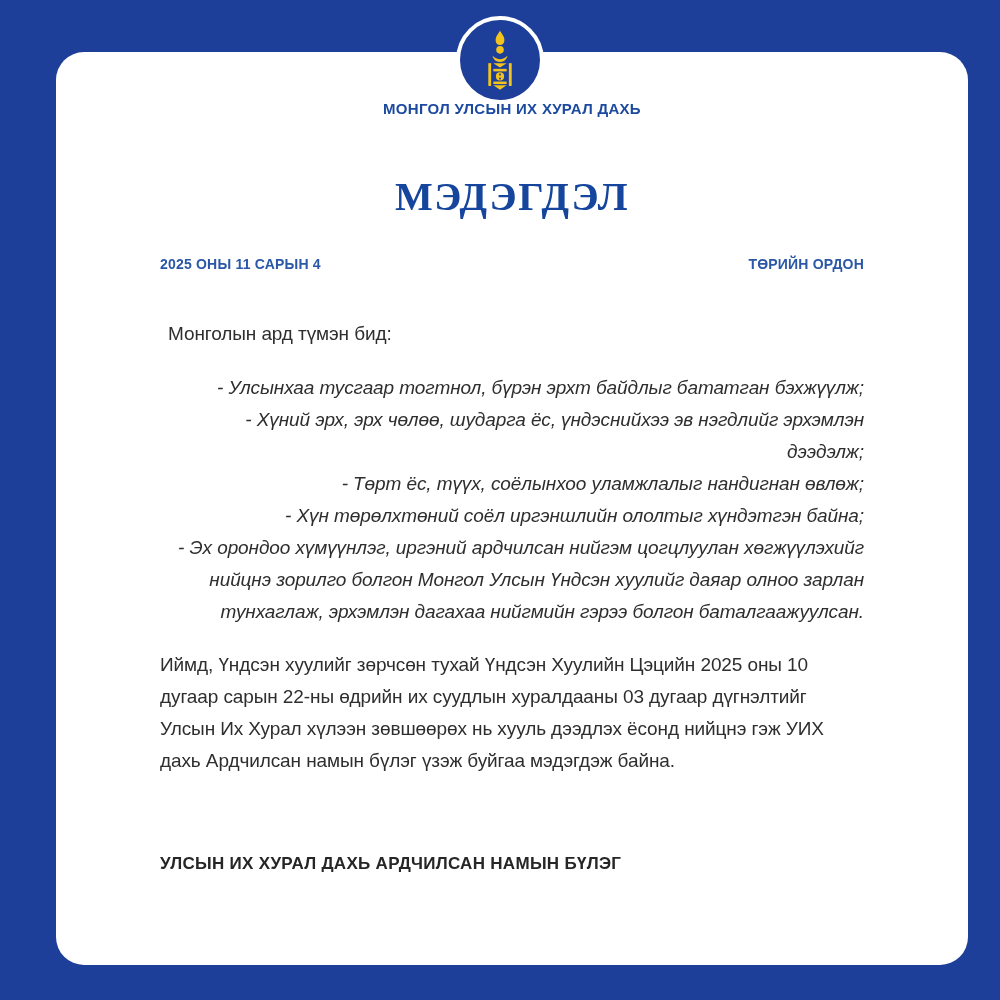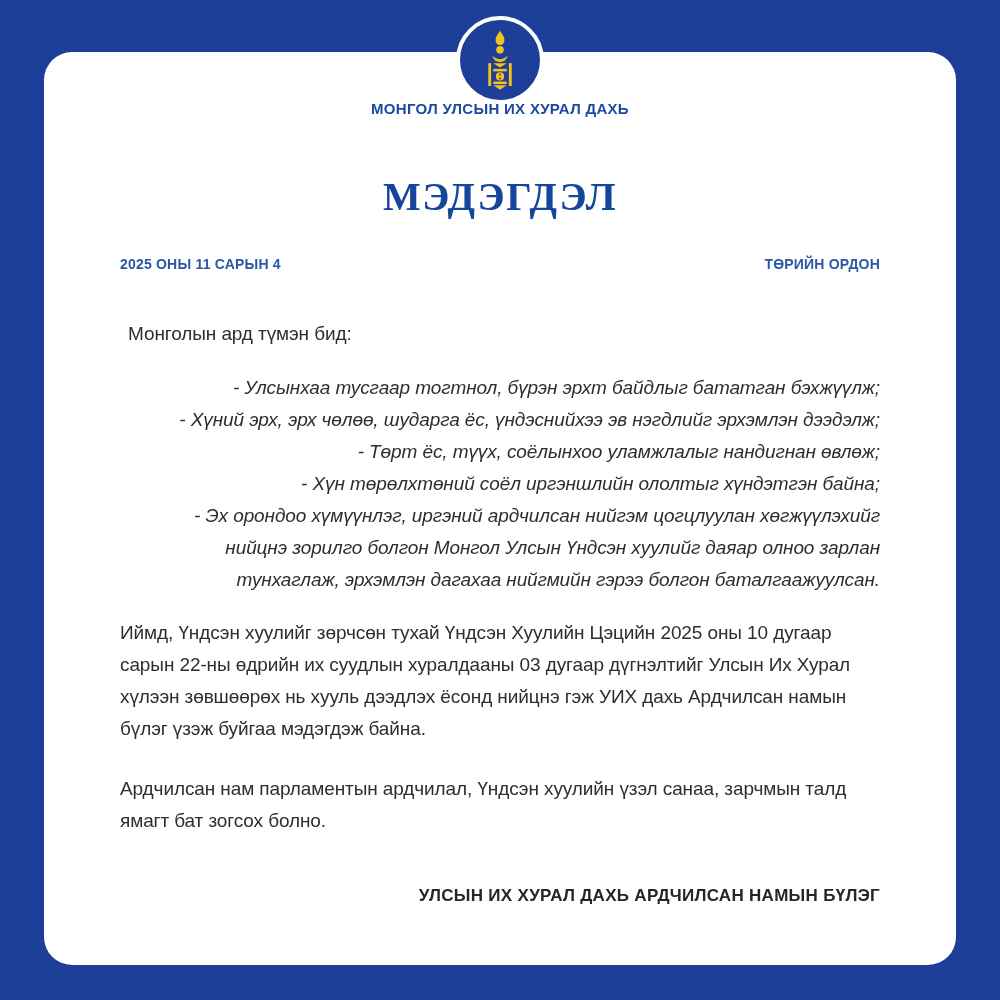--- a/index.html
+++ b/index.html
@@ -9,25 +9,25 @@
     -webkit-font-smoothing:antialiased;
   }
   .frame {
     position:relative;
     width:1000px; height:1000px;
     background:#1d3e99;
     overflow:hidden;
   }
   .card {
     position:absolute;
-    left:44px; top:52px;
+    left:56px; top:52px;
     width:912px; height:913px;
     background:#ffffff;
     border-radius:28px;
-    padding:0 76px;
+    padding:0 104px;
     box-sizing:border-box;
   }
   .logo {
     position:absolute;
     left:50%; top:16px;
     transform:translateX(-50%);
     width:80px; height:80px;
     border-radius:50%;
     background:#1d3e99;
     border:4px solid #ffffff;
@@ -70,22 +70,22 @@
   .bullets { margin-top:25px; }
   .bullet {
     margin:0 0 0 16px;
     line-height:32px;
     font-style:italic;
     text-align:right;
   }
   .para1 { margin:21px 0 0 0; line-height:32px; }
   .para2 { margin:28px 0 0 0; line-height:32px; }
   .footer {
-    margin-top:48px;
-    text-align:right;
+    margin-top:76px;
+    text-align:left;
     color:#262626;
     font-weight:bold;
     font-size:17px;
     letter-spacing:0.3px;
     line-height:22px;
   }
 </style>
 </head>
 <body>
 
@@ -108,21 +108,20 @@
 
     <div class="bullets">
       <p class="bodytext bullet">- Улсынхаа тусгаар тогтнол, бүрэн эрхт байдлыг бататган бэхжүүлж;</p>
       <p class="bodytext bullet">- Хүний эрх, эрх чөлөө, шударга ёс, үндэснийхээ эв нэгдлийг эрхэмлэн дээдэлж;</p>
       <p class="bodytext bullet">- Төрт ёс, түүх, соёлынхоо уламжлалыг нандигнан өвлөж;</p>
       <p class="bodytext bullet">- Хүн төрөлхтөний соёл иргэншлийн ололтыг хүндэтгэн байна;</p>
       <p class="bodytext bullet">- Эх орондоо хүмүүнлэг, иргэний ардчилсан нийгэм цогцлуулан хөгжүүлэхийг нийцнэ зорилго болгон Монгол Улсын Үндсэн хуулийг даяар олноо зарлан тунхаглаж, эрхэмлэн дагахаа нийгмийн гэрээ болгон баталгаажуулсан.</p>
     </div>
 
     <p class="bodytext para1">Иймд, Үндсэн хуулийг зөрчсөн тухай Үндсэн Хуулийн Цэцийн 2025 оны 10 дугаар сарын 22-ны өдрийн их суудлын хуралдааны 03 дугаар дүгнэлтийг Улсын Их Хурал хүлээн зөвшөөрөх нь хууль дээдлэх ёсонд нийцнэ гэж УИХ дахь Ардчилсан намын бүлэг үзэж буйгаа мэдэгдэж байна.</p>
-    <p class="bodytext para2">Ардчилсан нам парламентын ардчилал, Үндсэн хуулийн үзэл санаа, зарчмын талд ямагт бат зогсох болно.</p>
 
     <div class="footer">УЛСЫН ИХ ХУРАЛ ДАХЬ АРДЧИЛСАН НАМЫН БҮЛЭГ</div>
 
   </div>
 
   <div class="logo">
     <svg width="38" height="60" viewBox="0 0 60 94" fill="#f2c31d" xmlns="http://www.w3.org/2000/svg">
 
       <path d="M30 1 C26.5 7 23 10 23 15.5 C23 20.5 26 23.5 30 23.5 C34 23.5 37 20.5 37 15.5 C37 10 33.5 7 30 1 Z"></path>
 

